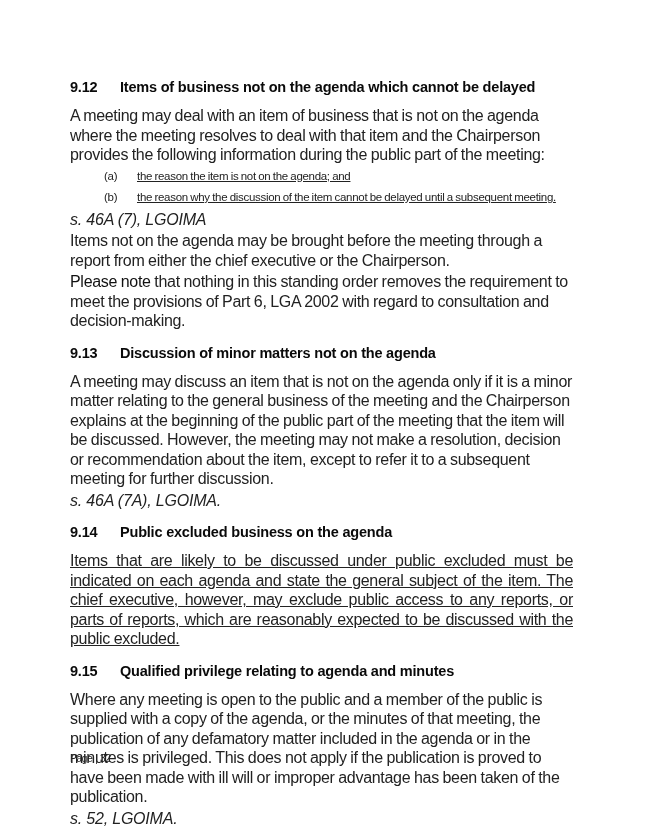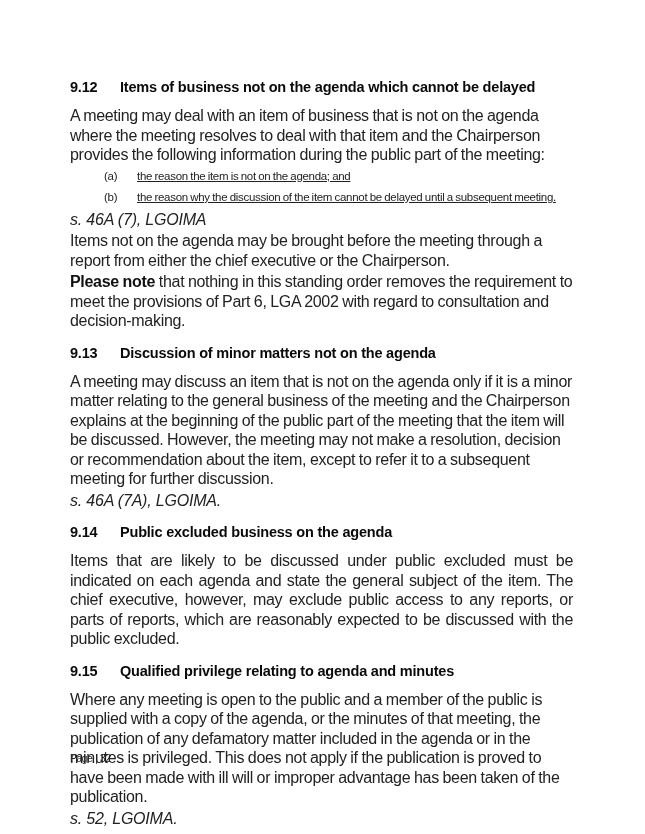--- a/index.html
+++ b/index.html
@@ -42,23 +42,24 @@
   .para {
     font-size: 16px;
     line-height: 19.5px;
     letter-spacing: -0.3px;
     word-spacing: -0.5px;
     margin: 0 0 2px 0;
     text-align: left;
   }
   .para.just {
     text-align: justify;
+    text-decoration: underline;
   }
   .para .lead-bold {
-    font-weight: bold;
+    font-weight: normal;
     color: #111111;
   }
   .citation {
     font-size: 16px;
     line-height: 19.5px;
     letter-spacing: -0.2px;
     font-style: italic;
     margin: 0 0 2px 0;
   }
   .sub-list {

